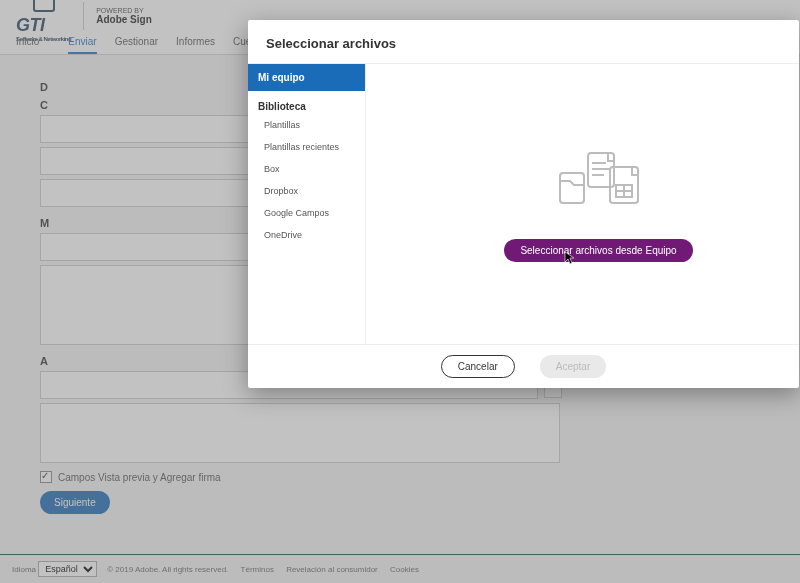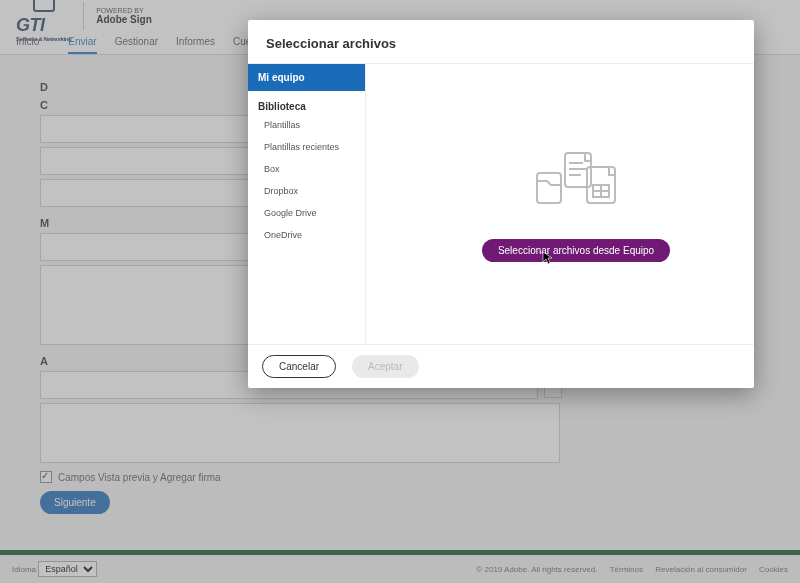--- a/index.html
+++ b/index.html
@@ -81,32 +81,32 @@
     background:#1a6bb8; color:#fff; border:none; border-radius:14px;
     padding:6px 14px; font-size:10px; cursor:pointer;
   }
   .help-dot {
     width:14px; height:14px; border-radius:50%; background:#888; color:#fff;
     display:inline-flex; align-items:center; justify-content:center; font-size:9px;
     position:absolute; right:46px;
   }
   .footer {
     position:absolute; left:0; right:0; bottom:0;
-    display:flex; justify-content:space-between; align-items:center;
-    padding:6px 12px; font-size:8px; color:#666; border-top:5px solid #14532d;
+    display:flex; justify-content:flex-start; align-items:center;
+    padding:6px 12px; font-size:8px; color:#666; border-top:1px solid #14532d;
     background:#f5f5f5;
   }
   .lang-select { font-size:9px; border:1px solid #aaa; background:#fff; padding:1px 2px;}
   .footer-links span{ margin-left:10px;}
 
   
   .modal {
     position:absolute; z-index:10;
     left:248px; top:20px;
-    width:506px; height:368px;
+    width:551px; height:368px;
     background:#fff;
     box-shadow:0 6px 24px rgba(0,0,0,0.35);
     display:flex; flex-direction:column;
     border-radius:2px;
     overflow:hidden;
   }
   .modal-title {
     font-size:13px; font-weight:600; color:#333;
     padding:16px 18px 12px 18px;
   }
@@ -134,21 +134,21 @@
   .select-btn {
     background:#701a75; color:#fff; border:none; border-radius:14px;
     padding:6px 16px; font-size:10px; cursor:pointer;
     position:relative;
   }
   .cursor-icon {
     position:absolute; left:60px; top:12px; font-size:12px; color:#000;
     pointer-events:none;
   }
   .modal-footer {
-    display:flex; justify-content:flex-start; gap:16px;
+    display:flex; justify-content:center; gap:25px;
     padding:10px 14px;
   }
   .btn-outline {
     background:#fff; border:1.5px solid #333; border-radius:14px;
     padding:5px 16px; font-size:10px; cursor:pointer; color:#333;
   }
   .btn-disabled {
     background:#e9e9e9; color:#bbb; border:none; border-radius:14px;
     padding:5px 16px; font-size:10px;
   }
@@ -238,21 +238,21 @@
 <div class="modal">
   <div class="modal-title">Seleccionar archivos</div>
   <div class="modal-body">
     <div class="modal-sidebar">
       <div class="side-item active">Mi equipo</div>
       <div class="side-header">Biblioteca</div>
       <div class="side-sub">Plantillas</div>
       <div class="side-sub">Plantillas recientes</div>
       <div class="side-sub">Box</div>
       <div class="side-sub">Dropbox</div>
-      <div class="side-sub">Google Drive</div>
+      <div class="side-sub">Google Campos</div>
       <div class="side-sub">OneDrive</div>
     </div>
     <div class="modal-content">
       <div class="files-illustration">
         <svg width="90" height="70" viewBox="0 0 90 70" fill="none" stroke="#bcbcbc" stroke-width="2">
           <rect x="6" y="26" width="24" height="30" rx="3"></rect>
           <path d="M6 34 h10 l4 4 h10"></path>
           <rect x="34" y="6" width="26" height="34" rx="3"></rect>
           <path d="M54 6 v8 h6"></path>
           <line x1="38" y1="16" x2="52" y2="16"></line>

